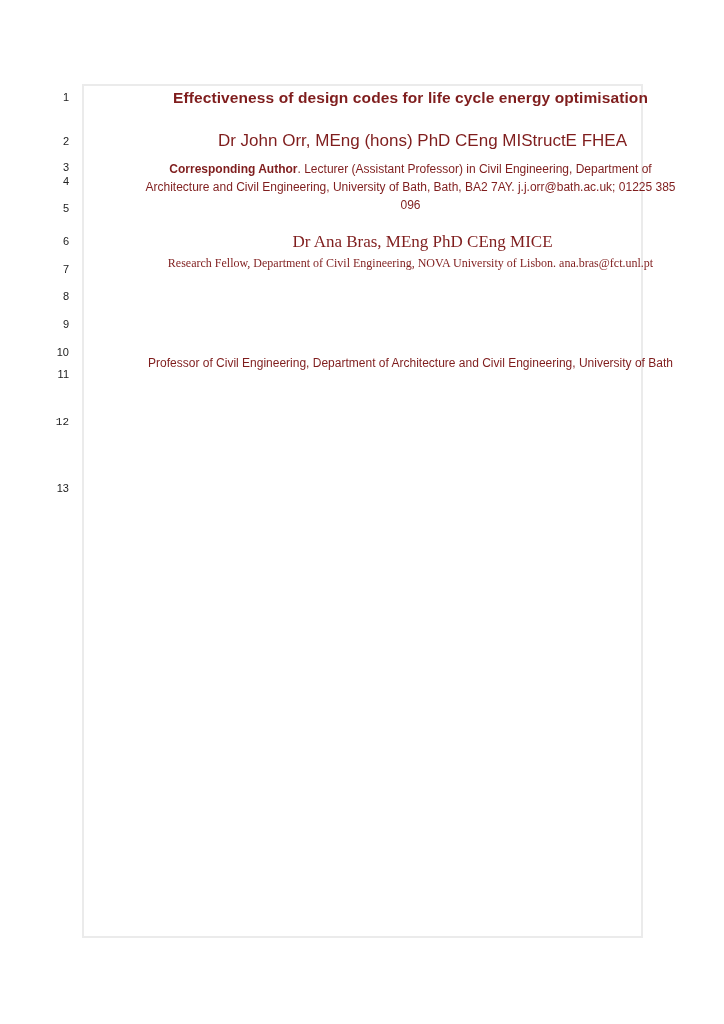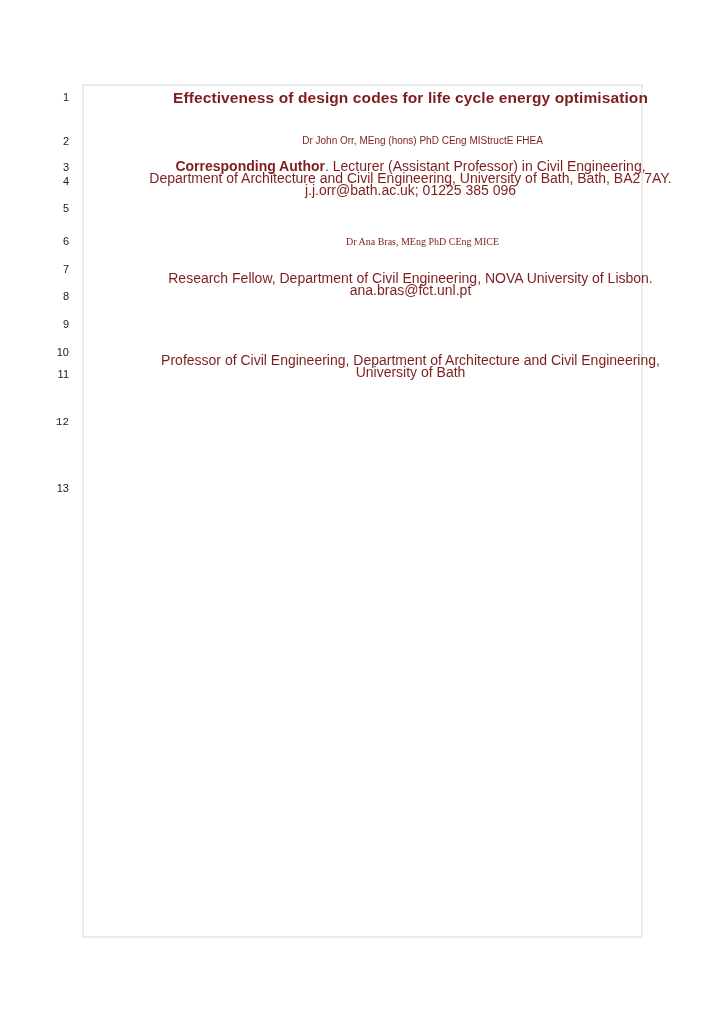--- a/index.html
+++ b/index.html
@@ -60,38 +60,38 @@
     margin-left: 48px;
   }
   .doc-title {
     top: 88px;
     font-size: 15.5px;
     font-weight: bold;
     line-height: 20px;
     letter-spacing: 0.1px;
   }
   .author-name {
-    font-size: 10px;
+    font-size: 17px;
     line-height: 14px;
     padding-left: 12px;
   }
   .author-1 { top: 134px; }
   .author-2 { top: 235px; font-family: Liberation Serif, serif; }
   .author-3 { top: 317px; }
 
   .affiliation {
-    font-size: 14px;
-    line-height: 12px;
+    font-size: 12px;
+    line-height: 18px;
   }
   .affil-corr {
     top: 160px;
     left: 89px;
     width: 547px;
   }
-  .affil-2 { top: 272px; }
+  .affil-2 { top: 254px; font-family: Liberation Serif, serif; }
   .affil-3 { top: 354px; }
 
   .bold-label { font-weight: bold; }
 </style>
 </head>
 <body>
 
 <div class="page">
 
   <div class="line-num ln-1">1</div>

